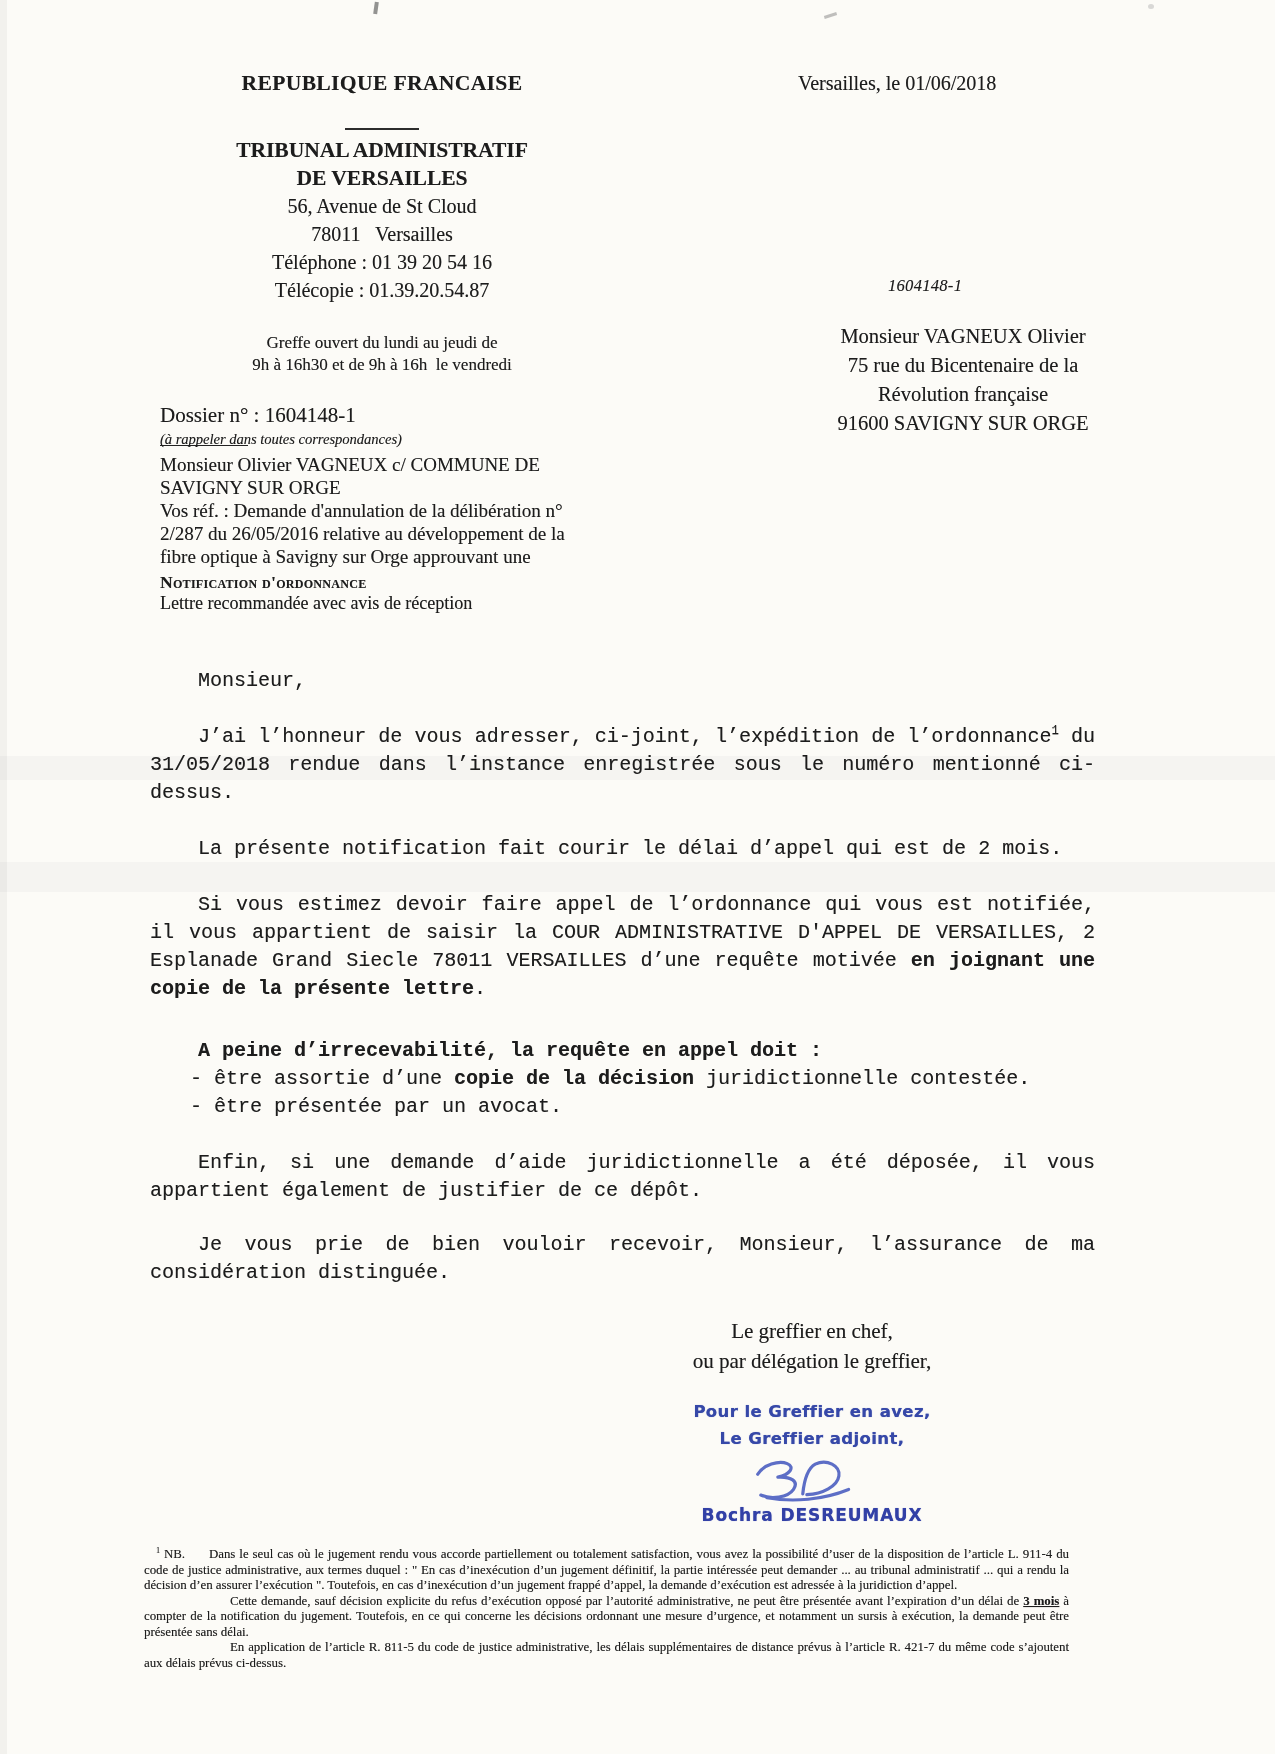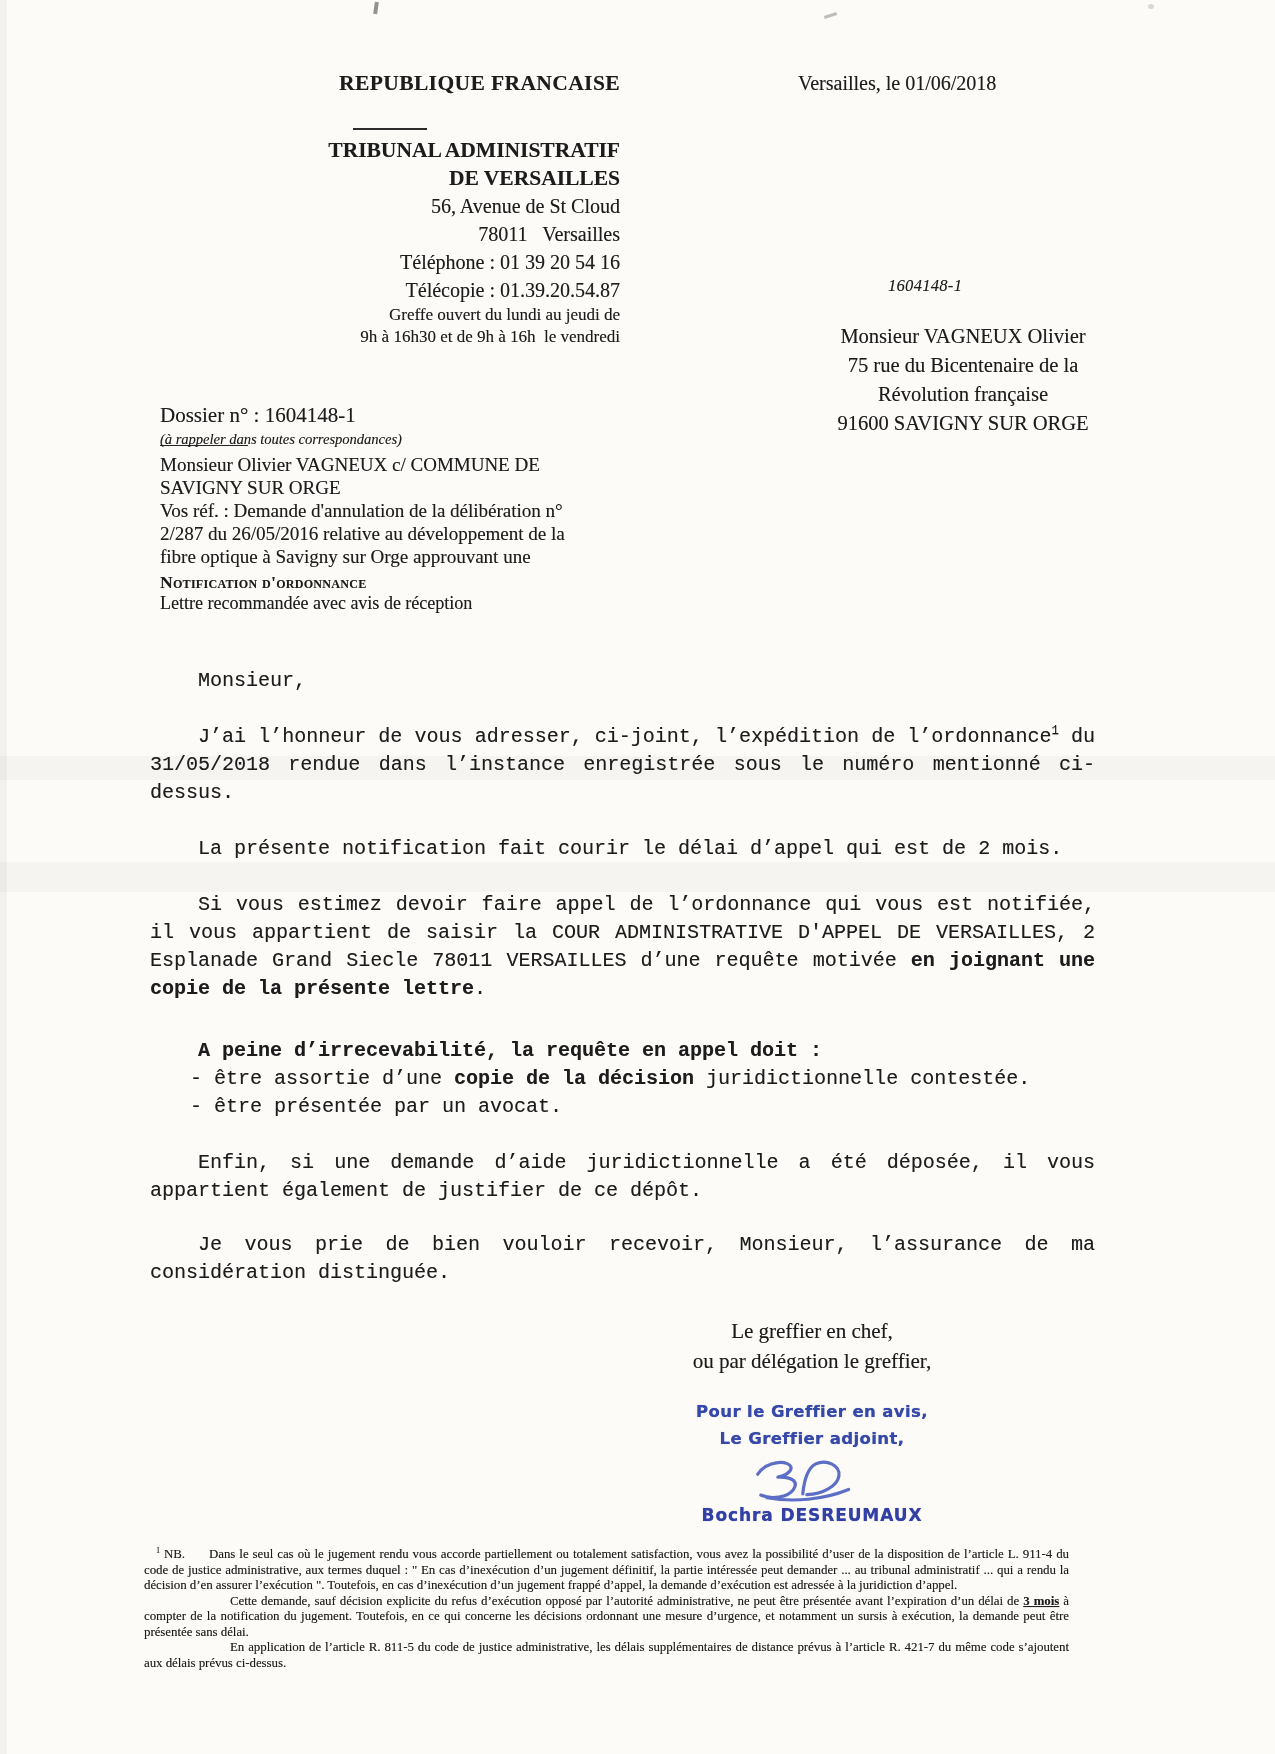--- a/index.html
+++ b/index.html
@@ -12,26 +12,26 @@
   
   .band{position:absolute;left:0;right:0;background:rgba(125,130,142,0.055);}
   .band.b1{top:756px;height:24px;}
   .band.b2{top:862px;height:30px;}
   .edge-smudge{position:absolute;left:0;top:0;bottom:0;width:7px;background:rgba(60,60,60,0.05);}
   .speck{position:absolute;}
   .speck.s1{left:374px;top:2px;width:4px;height:12px;background:#5a5a5a;transform:rotate(8deg);opacity:.65;}
   .speck.s2{left:824px;top:14px;width:13px;height:3px;background:#8d8d8d;transform:rotate(-18deg);opacity:.55;}
   .speck.s3{left:1148px;top:4px;width:6px;height:5px;background:#b5b5b5;border-radius:50%;opacity:.5;}
   
-  .hdr-left{position:absolute;left:160px;top:70px;width:460px;text-align:right;}
+  .hdr-left{position:absolute;left:152px;top:70px;width:460px;text-align:center;}
   .republic{font-size:21.5px;font-weight:700;letter-spacing:0.4px;line-height:26px;}
   .hdr-rule{width:74px;border:0;border-top:2px solid #2c2c2c;margin:32px auto 6px auto;}
   .court{font-size:21.5px;font-weight:700;line-height:28px;}
   .addr{font-size:20px;line-height:28px;}
-  .hours{font-size:17px;line-height:22px;}
+  .hours{margin-top:28px;font-size:17px;line-height:22px;}
   
   .date-line{position:absolute;left:798px;top:72px;font-size:20px;}
   .case-ref{position:absolute;left:888px;top:276px;font-size:16.5px;font-style:italic;letter-spacing:0.3px;}
   .recipient{position:absolute;left:768px;top:322px;width:390px;text-align:center;font-size:20.5px;line-height:29px;}
   
   .case-block{position:absolute;left:160px;top:402px;width:492px;}
   .dossier{font-size:21px;line-height:26px;}
   .dossier .u{border-bottom:1.6px solid #222;padding-bottom:18px;}
   .reminder{font-size:14.5px;font-style:italic;line-height:17px;margin-top:3px;}
   .parties{font-size:19px;line-height:23px;margin-top:5px;}
@@ -127,21 +127,21 @@
     <p class="item"><span>- être assortie d’une </span><span class="bold">copie de la décision</span><span> juridictionnelle contestée.</span></p>
     <p class="item last">- être présentée par un avocat.</p>
     <p class="gap26">Enfin, si une demande d’aide juridictionnelle a été déposée, il vous appartient également de justifier de ce dépôt.</p>
     <p>Je vous prie de bien vouloir recevoir, Monsieur, l’assurance de ma considération distinguée.</p>
   </div>
 
   <div class="sig">
     <div class="closing">Le greffier en chef,</div>
     <div class="closing">ou par délégation le greffier,</div>
     <div class="stamp">
-      <div>Pour le Greffier en avis,</div>
+      <div>Pour le Greffier en avez,</div>
       <div>Le Greffier adjoint,</div>
     </div>
     <svg class="initials-svg" width="112" height="46" viewBox="0 0 112 46" title="BD">
       <g fill="none" stroke="#4c5fc0" stroke-width="3.2" stroke-linecap="round" stroke-linejoin="round" opacity="0.9">
         <path d="M14 16 C20 7, 36 3, 44 7 C52 11, 46 18, 34 20 C47 20, 55 25, 49 33 C43 41, 26 42, 16 37"></path>
         <path d="M58 38 C60 25, 64 13, 72 9 C84 4, 97 12, 95 22 C93 32, 78 39, 62 39"></path>
         <path d="M22 40 C48 46, 78 45, 104 36"></path>
       </g>
     </svg>
     <div class="signatory">Bochra DESREUMAUX</div>

